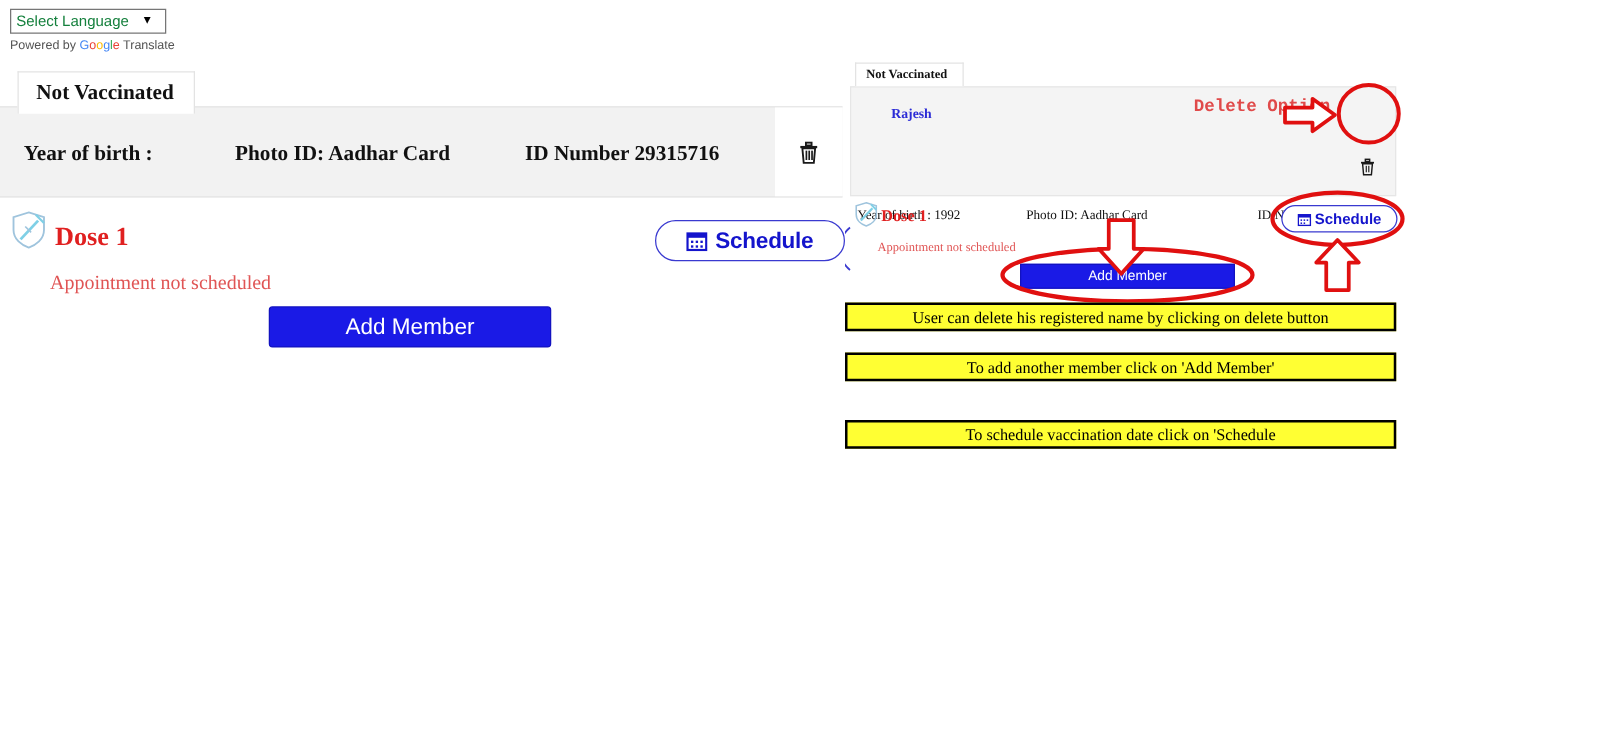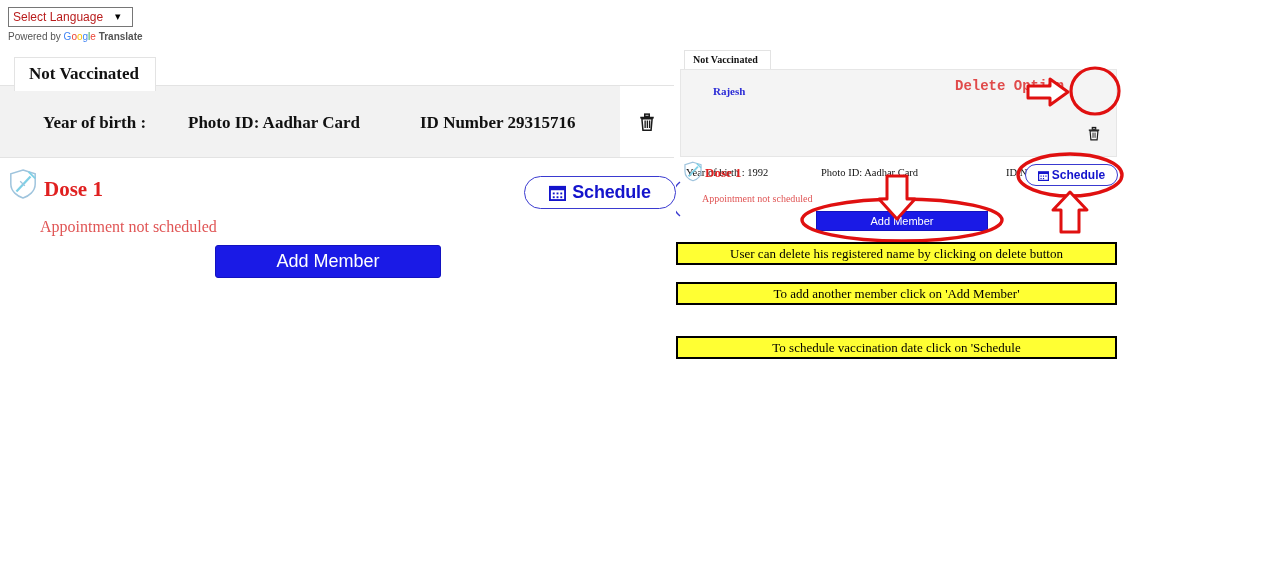--- a/index.html
+++ b/index.html
@@ -11,62 +11,62 @@
   }
   .page { position: relative; width: 1280px; height: 586px; }
 
   
   .left-panel { position: absolute; left: 0; top: 0; width: 676px; height: 586px; }
 
   .translate-bar { position: absolute; left: 8px; top: 7px; }
   .lang-select {
     font-family: "Liberation Sans", sans-serif;
     font-size: 12px;
-    color: #b91c1c;
+    color: #15803d;
     background: #fff;
     border: 1px solid #767676;
     padding: 1px 4px;
     width: 125px; height: 20px;
     appearance: none; -webkit-appearance: none;
     line-height: 16px;
   }
   .lang-wrap { position: relative; width: 125px; height: 20px; }
   .lang-caret {
     position: absolute; right: 8px; top: 4px; width: 10px; height: 10px;
     pointer-events: none;
     font-size: 11px; color: #000; line-height: 10px;
     font-family: "Liberation Sans", sans-serif;
   }
   .powered {
     margin-top: 4px;
     font-family: "Liberation Sans", sans-serif;
     font-size: 10px; color: #545454; white-space: nowrap;
   }
   .g-blue { color:#4285F4; } .g-red{color:#EA4335;} .g-yellow{color:#FBBC05;} .g-green{color:#34A853;}
-  .powered b { color:#545454; font-weight:700;text-align:center; }
+  .powered b { color:#545454; font-weight:400;text-align:center; }
 
   .tab-label {
     position: absolute; left: 14px; top: 57px;
     background: #ffffff;
     border: 1px solid #e3e3e3;
     border-bottom: none;
     padding: 6px 16px 7px 14px;
     font-size: 17px; font-weight: 700; color: #111;
     font-family: "Liberation Serif", serif;
     z-index: 3;
   }
 
   .member-card {
     position: absolute; left: 0; top: 85px; width: 674px; height: 73px;
     background: #f2f2f2;
     border-top: 1px solid #e3e3e3;
     border-bottom: 1px solid #e3e3e3;
   }
   .mf { font-size: 17px; font-weight: 700; color: #111; white-space: nowrap; }
-  .mf-yob { position: absolute; left: 19px; top: 27px; margin-left: 24px; }
+  .mf-yob { position: absolute; left: 19px; top: 27px; }
   .mf-pid { position: absolute; left: 188px; top: 27px; }
   .mf-idn { position: absolute; left: 420px; top: 27px; }
   .trash-box {
     position: absolute; left: 620px; top: 0px; width: 54px; height: 71px;
     background: #ffffff;
     display: flex; align-items: center; justify-content: center;
   }
   .trash-icon { width: 18px; height: 20px; display: block; }
 
   .dose-section { position: absolute; left: 0; top: 160px; width: 674px; height: 130px; background:#fff; }

